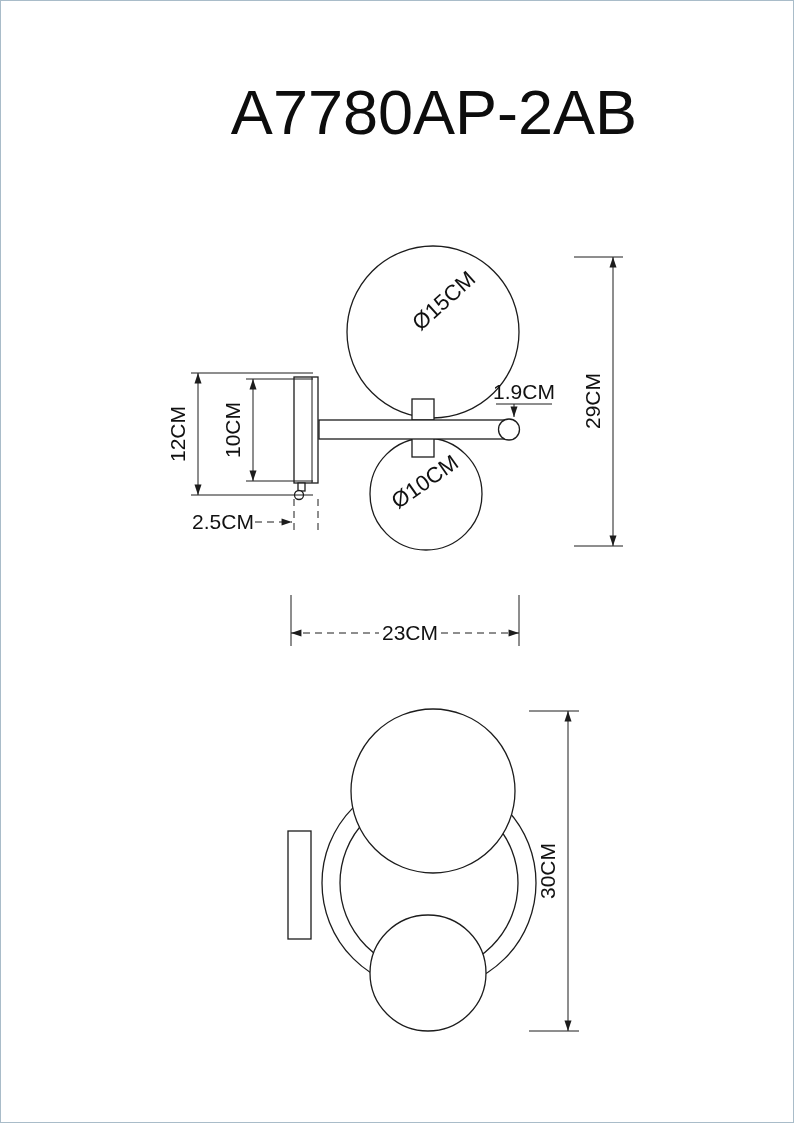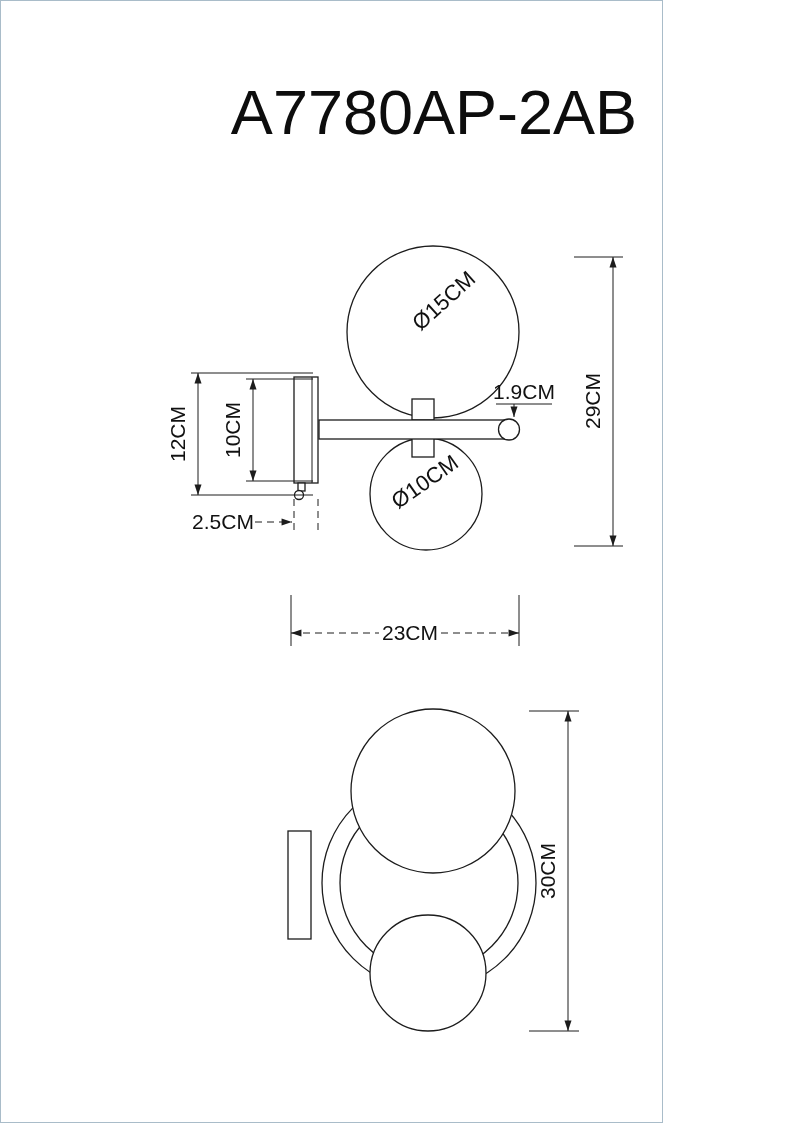--- a/index.html
+++ b/index.html
@@ -3,21 +3,21 @@
 <meta charset="utf-8">
 <style>
   html, body {
     margin: 0;
     padding: 0;
     background: #ffffff;
     font-family: "Liberation Sans", sans-serif;
   }
   .page {
     position: relative;
-    width: 663px;
+    width: 794px;
     height: 1123px;
     box-sizing: border-box;
     border: 1px solid #a9bcc9;
     background: #ffffff;
     overflow: hidden;
   }
   svg text {
     fill: #111111;
     font-family: "Liberation Sans", sans-serif;
   }

